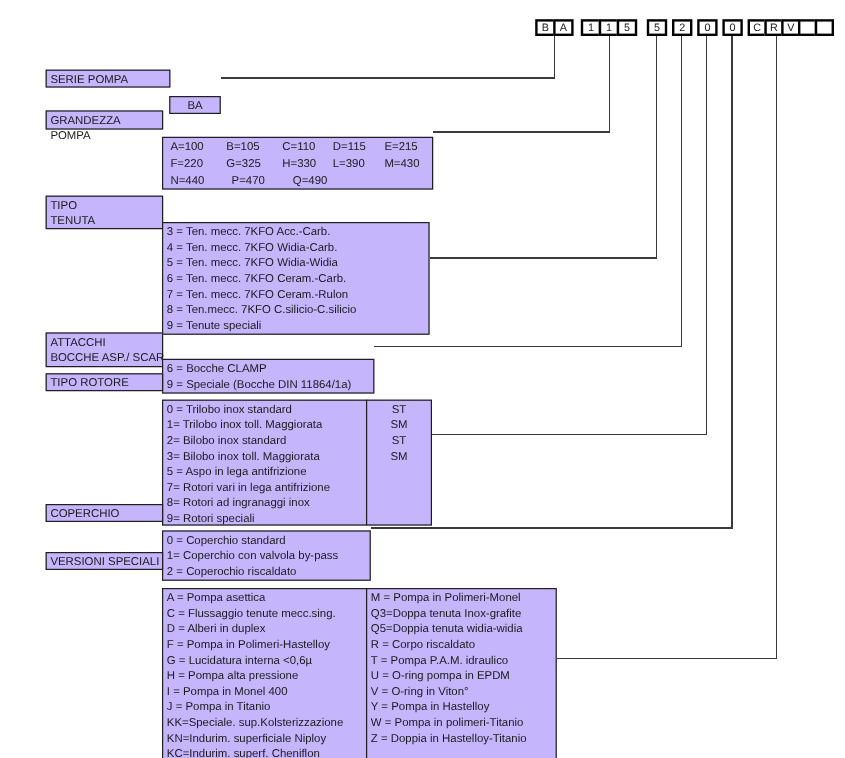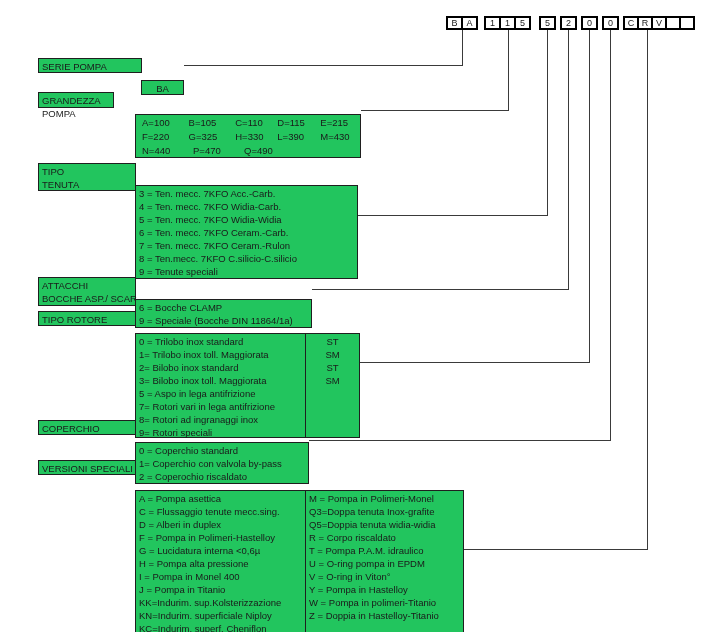--- a/index.html
+++ b/index.html
@@ -8,21 +8,21 @@
     width:704px;height:632px;
     background:#ffffff;
     font-family:"Liberation Sans","DejaVu Sans",sans-serif;
     color:#1a1a1a;
     overflow:hidden;
   }
   .connectors{position:absolute;left:0;top:0;z-index:0;}
   .box{
     position:absolute;
     border:1px solid #1f1f1f;
-    background:#22c55e;
+    background:#c4b5fd;
     box-sizing:border-box;
     z-index:1;
     font-size:9.5px;
     line-height:13px;
   }
   .label-box{padding:1px 0 0 3px;}
   .val-box{padding:1px 0 0 0;margin-top:22px;}
   .row{padding-left:3px;white-space:nowrap;height:13px;}
   .grid-row{display:flex;height:14px;line-height:14px;}
   .grid-cell{width:45px;padding-left:6px;white-space:nowrap;}
@@ -84,21 +84,21 @@
     <div class="code-cell">C</div>
     <div class="code-cell">R</div>
     <div class="code-cell">V</div>
     <div class="code-cell"></div>
     <div class="code-cell"></div>
   </div>
 
   <div class="box label-box" style="left:38px;top:58px;width:104px;height:15px">SERIE POMPA</div>
   <div class="box val-box" style="left:141px;top:58px;width:43px;height:15px;text-align:center">BA</div>
 
-  <div class="box label-box" style="left:38px;top:92px;width:76px;height:16px">GRANDEZZA POMPA</div>
+  <div class="box label-box" style="left:38px;top:92px;width:98px;height:16px">GRANDEZZA POMPA</div>
   <div class="box val-box" style="left:135px;top:92px;width:226px;height:44px">
     <div class="grid-row">
       <span class="grid-cell">A=100</span>
       <span class="grid-cell c2">B=105</span>
       <span class="grid-cell c3">C=110</span>
       <span class="grid-cell c4">D=115</span>
       <span class="grid-cell c5">E=215</span>
     </div>
     <div class="grid-row">
       <span class="grid-cell">F=220</span>
@@ -165,21 +165,21 @@
   <div class="box label-box" style="left:38px;top:460px;width:98px;height:15px">VERSIONI SPECIALI</div>
   <div class="box val-box" style="left:135px;top:468px;width:171px;height:157px">
     <div class="row">A = Pompa asettica</div>
     <div class="row">C = Flussaggio tenute mecc.sing.</div>
     <div class="row">D = Alberi in duplex</div>
     <div class="row">F = Pompa in Polimeri-Hastelloy</div>
     <div class="row">G = Lucidatura interna &lt;0,6µ</div>
     <div class="row">H = Pompa alta pressione</div>
     <div class="row">I = Pompa in Monel 400</div>
     <div class="row">J = Pompa in Titanio</div>
-    <div class="row">KK=Indurim. sup.Kolsterizzazione</div>
+    <div class="row">KK=Speciale. sup.Kolsterizzazione</div>
     <div class="row">KN=Indurim. superficiale Niploy</div>
     <div class="row">KC=Indurim. superf. Cheniflon</div>
     <div class="row">L = Bocca aspirazione allargata</div>
   </div>
   <div class="box val-box" style="left:305px;top:468px;width:159px;height:157px">
     <div class="row">M = Pompa in Polimeri-Monel</div>
     <div class="row">Q3=Doppa tenuta Inox-grafite</div>
     <div class="row">Q5=Doppia tenuta widia-widia</div>
     <div class="row">R = Corpo riscaldato</div>
     <div class="row">T = Pompa P.A.M. idraulico</div>

